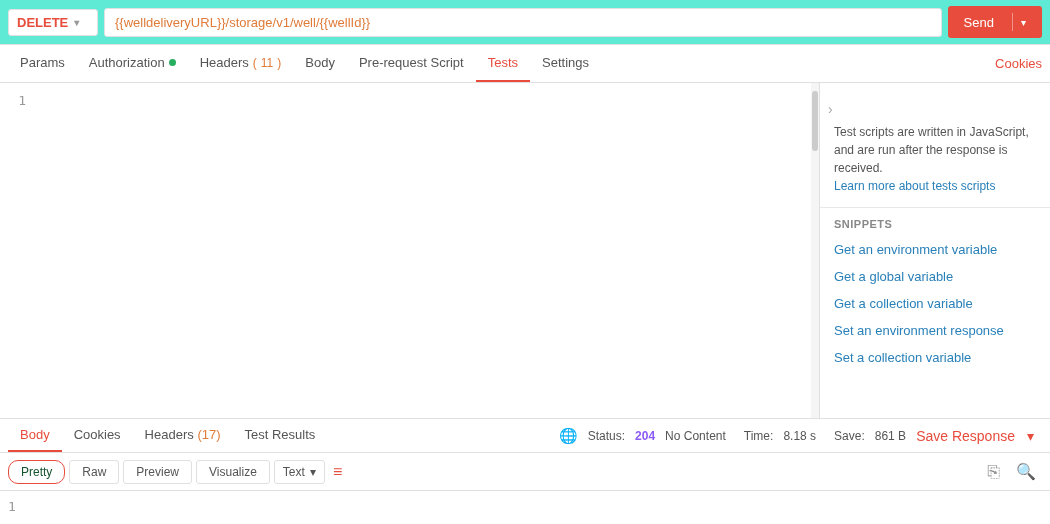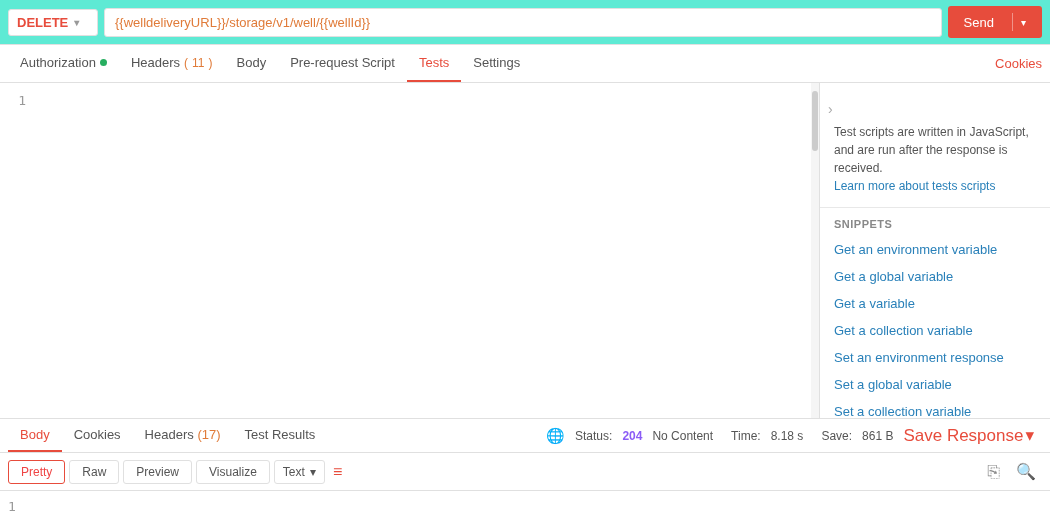--- a/index.html
+++ b/index.html
@@ -235,26 +235,26 @@
       align-items: center;
       gap: 10px;
       font-size: 12px;
       color: #555;
       padding: 0 8px;
     }
     .status-code { color: #8b5cf6; font-weight: 600; }
     .status-text { color: #555; }
     .save-response {
       color: #e74c3c;
-      font-size: 17px;
+      font-size: 14px;
       cursor: pointer;
       font-weight: 500;
       display: flex;
       align-items: center;
-      gap: 2px;
+      gap: 12px;
     }
 
     
     .response-toolbar {
       display: flex;
       align-items: center;
       padding: 6px 8px;
       border-bottom: 1px solid #e0e0e0;
       background: #fff;
       gap: 4px;
@@ -263,22 +263,23 @@
       padding: 4px 12px;
       border: 1px solid #e0e0e0;
       border-radius: 3px;
       background: #fff;
       font-size: 12px;
       color: #555;
       cursor: pointer;
     }
     .format-btn.active {
       background: #fff;
-      color: #ef4444;
+      color: #14532d;
       border-color: #e74c3c;
+      border-radius: 10px;
     }
     .text-dropdown {
       display: flex;
       align-items: center;
       border: 1px solid #e0e0e0;
       border-radius: 3px;
       padding: 4px 8px;
       font-size: 12px;
       color: #555;
       cursor: pointer;
@@ -324,20 +325,23 @@
   </div>
   <input class="url-bar" type="text" value="{{welldeliveryURL}}/storage/v1/well/{{wellId}}" style="">
   <button class="send-btn">
     <span class="send-label">Send</span>
     <span class="send-divider"></span>
     <span class="send-chevron">▾</span>
   </button>
 </div>
 
 <div class="tabs-row">
+  <div class="tab-item">
+    <span>Params</span>
+  </div>
   <div class="tab-item">
     <span>Authorization</span>
     <span class="dot"></span>
   </div>
   <div class="tab-item">
     <span>Headers</span>
     <span class="badge"> (</span>
       <span class="badge">11</span>
       <span class="badge">)</span>
   </div>
@@ -376,24 +380,22 @@
     </div>
     <div class="snippets-info">
       <span>Test scripts are written in JavaScript, and are run after the response is received.</span>
       <br>
       <a class="learn-link">Learn more about tests scripts</a>
     </div>
     <hr class="snippets-divider">
     <div class="snippets-label">SNIPPETS</div>
     <div class="snippet-item">Get an environment variable</div>
     <div class="snippet-item">Get a global variable</div>
-    <div class="snippet-item">Get a variable</div>
     <div class="snippet-item">Get a collection variable</div>
     <div class="snippet-item">Set an environment response</div>
-    <div class="snippet-item">Set a global variable</div>
     <div class="snippet-item">Set a collection variable</div>
 
   </div>
 </div>
 
 <div class="response-tabs">
   <div class="response-tab active">
     <span>Body</span>
   </div>
   <div class="response-tab">

